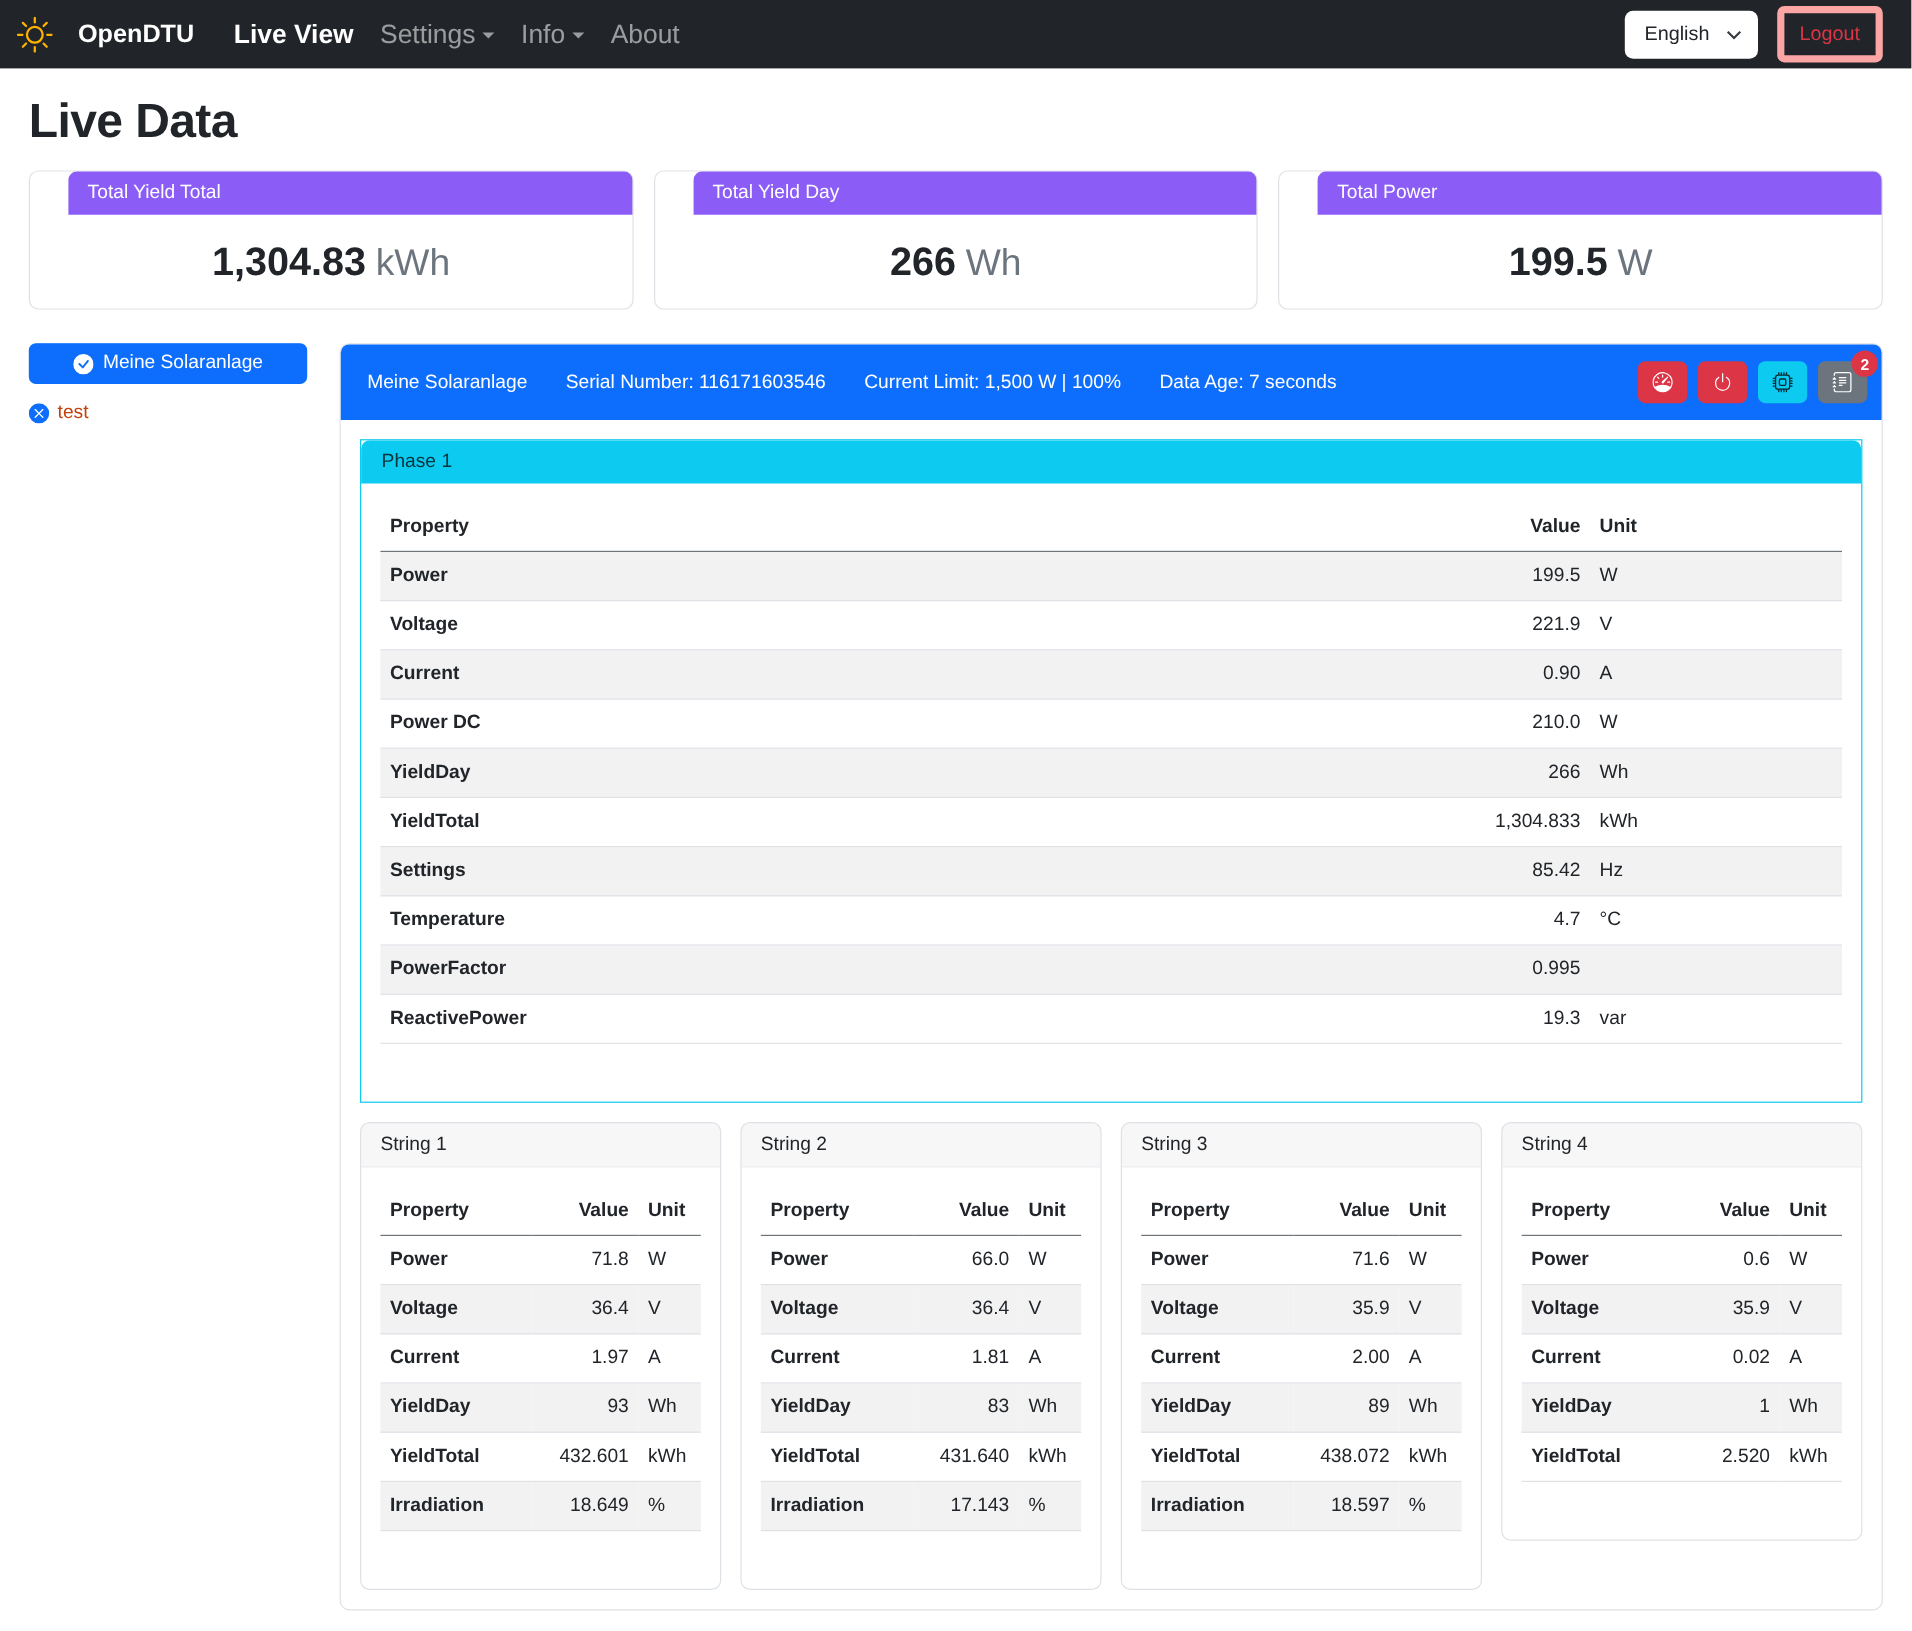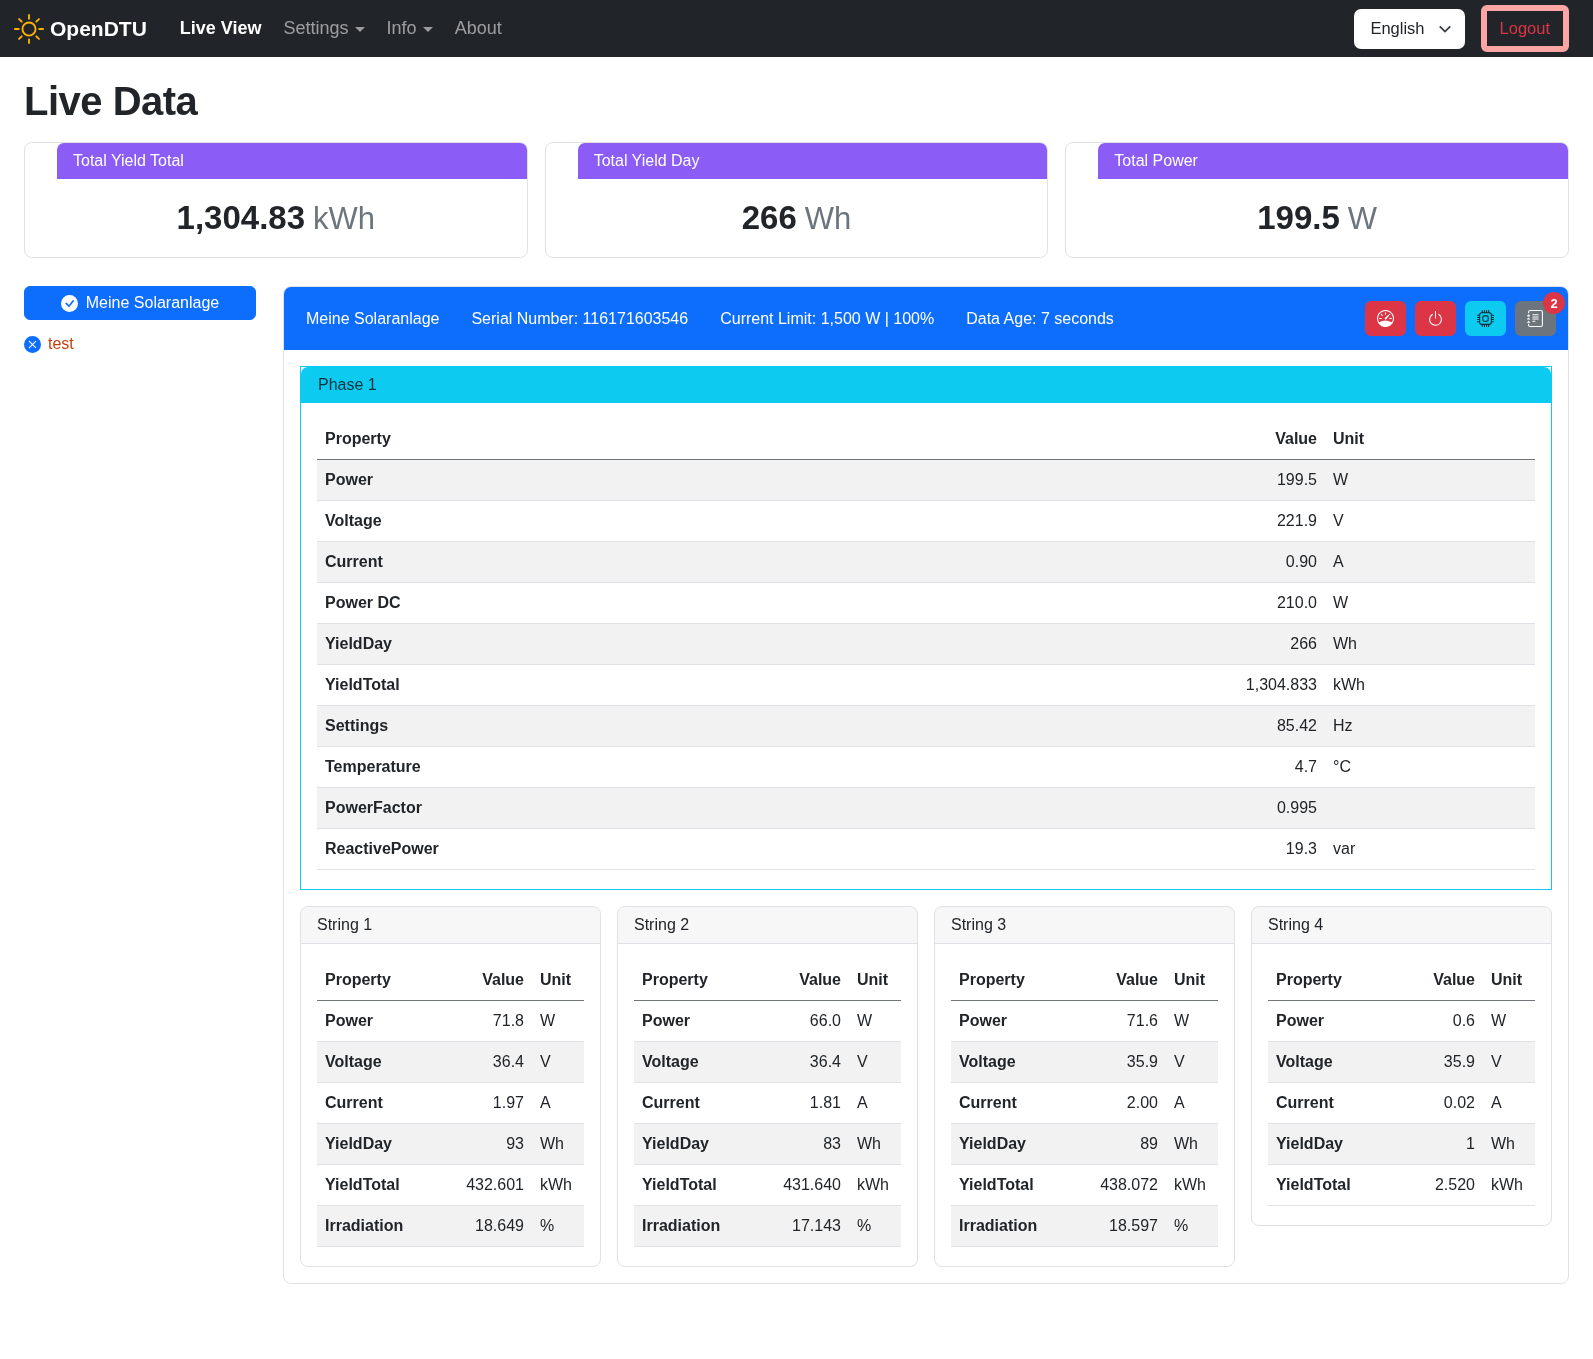--- a/index.html
+++ b/index.html
@@ -14,28 +14,28 @@
   }
 
   
   .navbar {
     height: 57px;
     background: #212529;
     display: flex;
     align-items: center;
     padding: 0 24px 0 14px;
   }
-  .brand { display: flex; align-items: center; gap: 6px; color: #fff; font-size: 21px; font-weight: 700; }
+  .brand { display: flex; align-items: center; gap: 21px; color: #fff; font-size: 21px; font-weight: 700; }
   .brand svg { width: 30px; height: 30px; fill: #ffb300; }
   .nav-links { display: flex; align-items: center; margin-left: 22px; }
   .nav-link {
     color: rgba(255,255,255,.55);
     padding: 8px 11px;
     display: flex; align-items: center; gap: 6px;
-    cursor: pointer; text-decoration: none; font-size: 18px;
+    cursor: pointer; text-decoration: none; font-size: 22px;
   }
   .nav-link.active { color: #fff; font-weight: 600; }
   .caret {
     width: 0; height: 0; display: inline-block;
     border-left: 5px solid transparent; border-right: 5px solid transparent;
     border-top: 5px solid currentColor; margin-top: 2px;
   }
   .nav-right { margin-left: auto; display: flex; align-items: center; gap: 16px; }
   .lang-select {
     background: #fff; color: #212529; border-radius: 7px;
@@ -105,21 +105,21 @@
   .panel-body { padding: 16px; }
 
   
   .phase-card { border: 1px solid #0dcaf0; border-radius: 0; margin-bottom: 16px; }
   .phase-card .card-header {
     background: #0dcaf0; color: #08343c; padding: 9px 17px;
     border-radius: 7px 7px 0 0; font-size: 16px;
   }
   .phase-card .card-body { padding: 16px 16px 16px 16px; }
 
-  table.data-table { width: 100%; border-collapse: collapse; font-size: 16px; margin-bottom: 3px; }
+  table.data-table { width: 100%; border-collapse: collapse; font-size: 16px; margin-bottom: 32px; }
   .data-table th, .data-table td {
     padding: 8px 8px; text-align: left; border-bottom: 1px solid #dee2e6;
     font-weight: 400; vertical-align: middle; line-height: 24px;
   }
   .data-table thead th { font-weight: 700; border-bottom: 1px solid #6f7579; }
   .data-table th.col-prop { font-weight: 700; }
   .data-table .col-val, .data-table th.h-val { text-align: right; white-space: nowrap; }
   .phase-table .h-val, .phase-table .col-val { width: 130px; }
   .phase-table .h-unit, .phase-table .col-unit { width: 210px; }
   .phase-table tbody tr:nth-child(odd) { background: #f2f2f2; }

